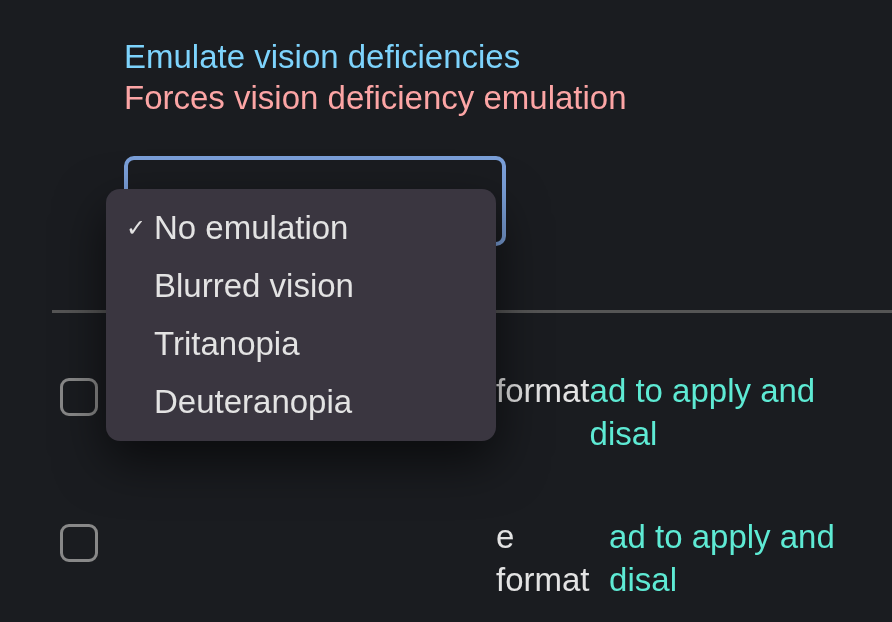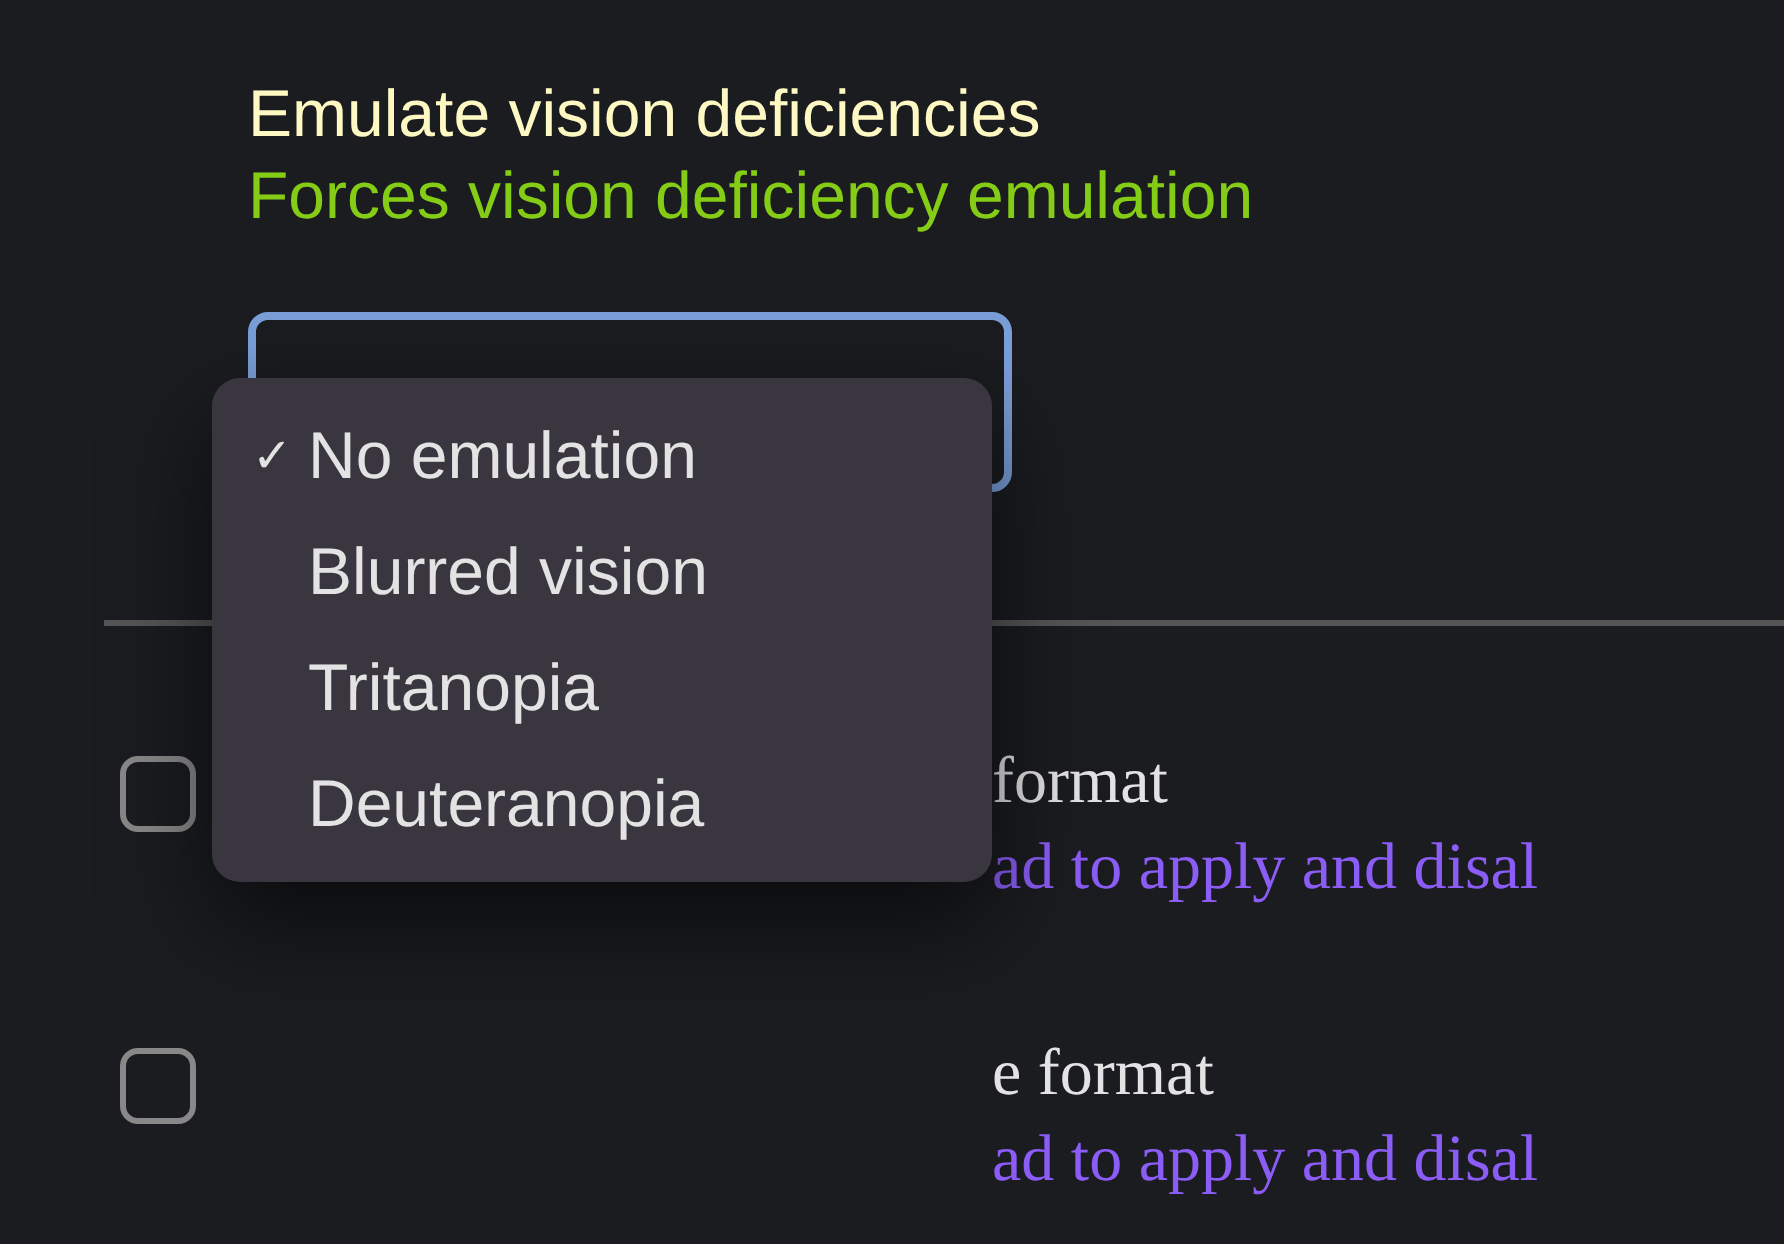--- a/index.html
+++ b/index.html
@@ -12,27 +12,27 @@
       height: 622px;
       background: #1a1c20;
       font-family: -apple-system, BlinkMacSystemFont, "Segoe UI", Helvetica, Arial, sans-serif;
       overflow: hidden;
       position: relative;
     }
     .setting-section {
       padding: 36px 0 0 124px;
     }
     .setting-title {
-      color: #fef9c3;
+      color: #7dd3fc;
       font-size: 33px;
       font-weight: 400;
       line-height: 1.25;
     }
     .setting-desc {
-      color: #84cc16;
+      color: #fca5a5;
       font-size: 33px;
       font-weight: 400;
       line-height: 1.3;
     }
     .select-box {
       margin-top: 36px;
       width: 382px;
       height: 90px;
       border: 4px solid #7a9fd8;
       border-radius: 10px;
@@ -63,31 +63,29 @@
       width: 38px;
       height: 38px;
       border: 3px solid #888;
       border-radius: 9px;
       background: transparent;
       margin-top: 8px;
       flex-shrink: 0;
     }
     .option-text {
       display: flex;
-      flex-direction: column;
-      font-family: Liberation Serif, serif;
     }
     .option-title {
       color: #e3e3e3;
       font-size: 33px;
       font-weight: 400;
       line-height: 1.3;
     }
     .option-desc {
-      color: #8b5cf6;
+      color: #5eead4;
       font-size: 33px;
       font-weight: 400;
       line-height: 1.3;
     }
     .dropdown {
       position: absolute;
       top: 189px;
       left: 106px;
       width: 390px;
       background: #3a3640;

